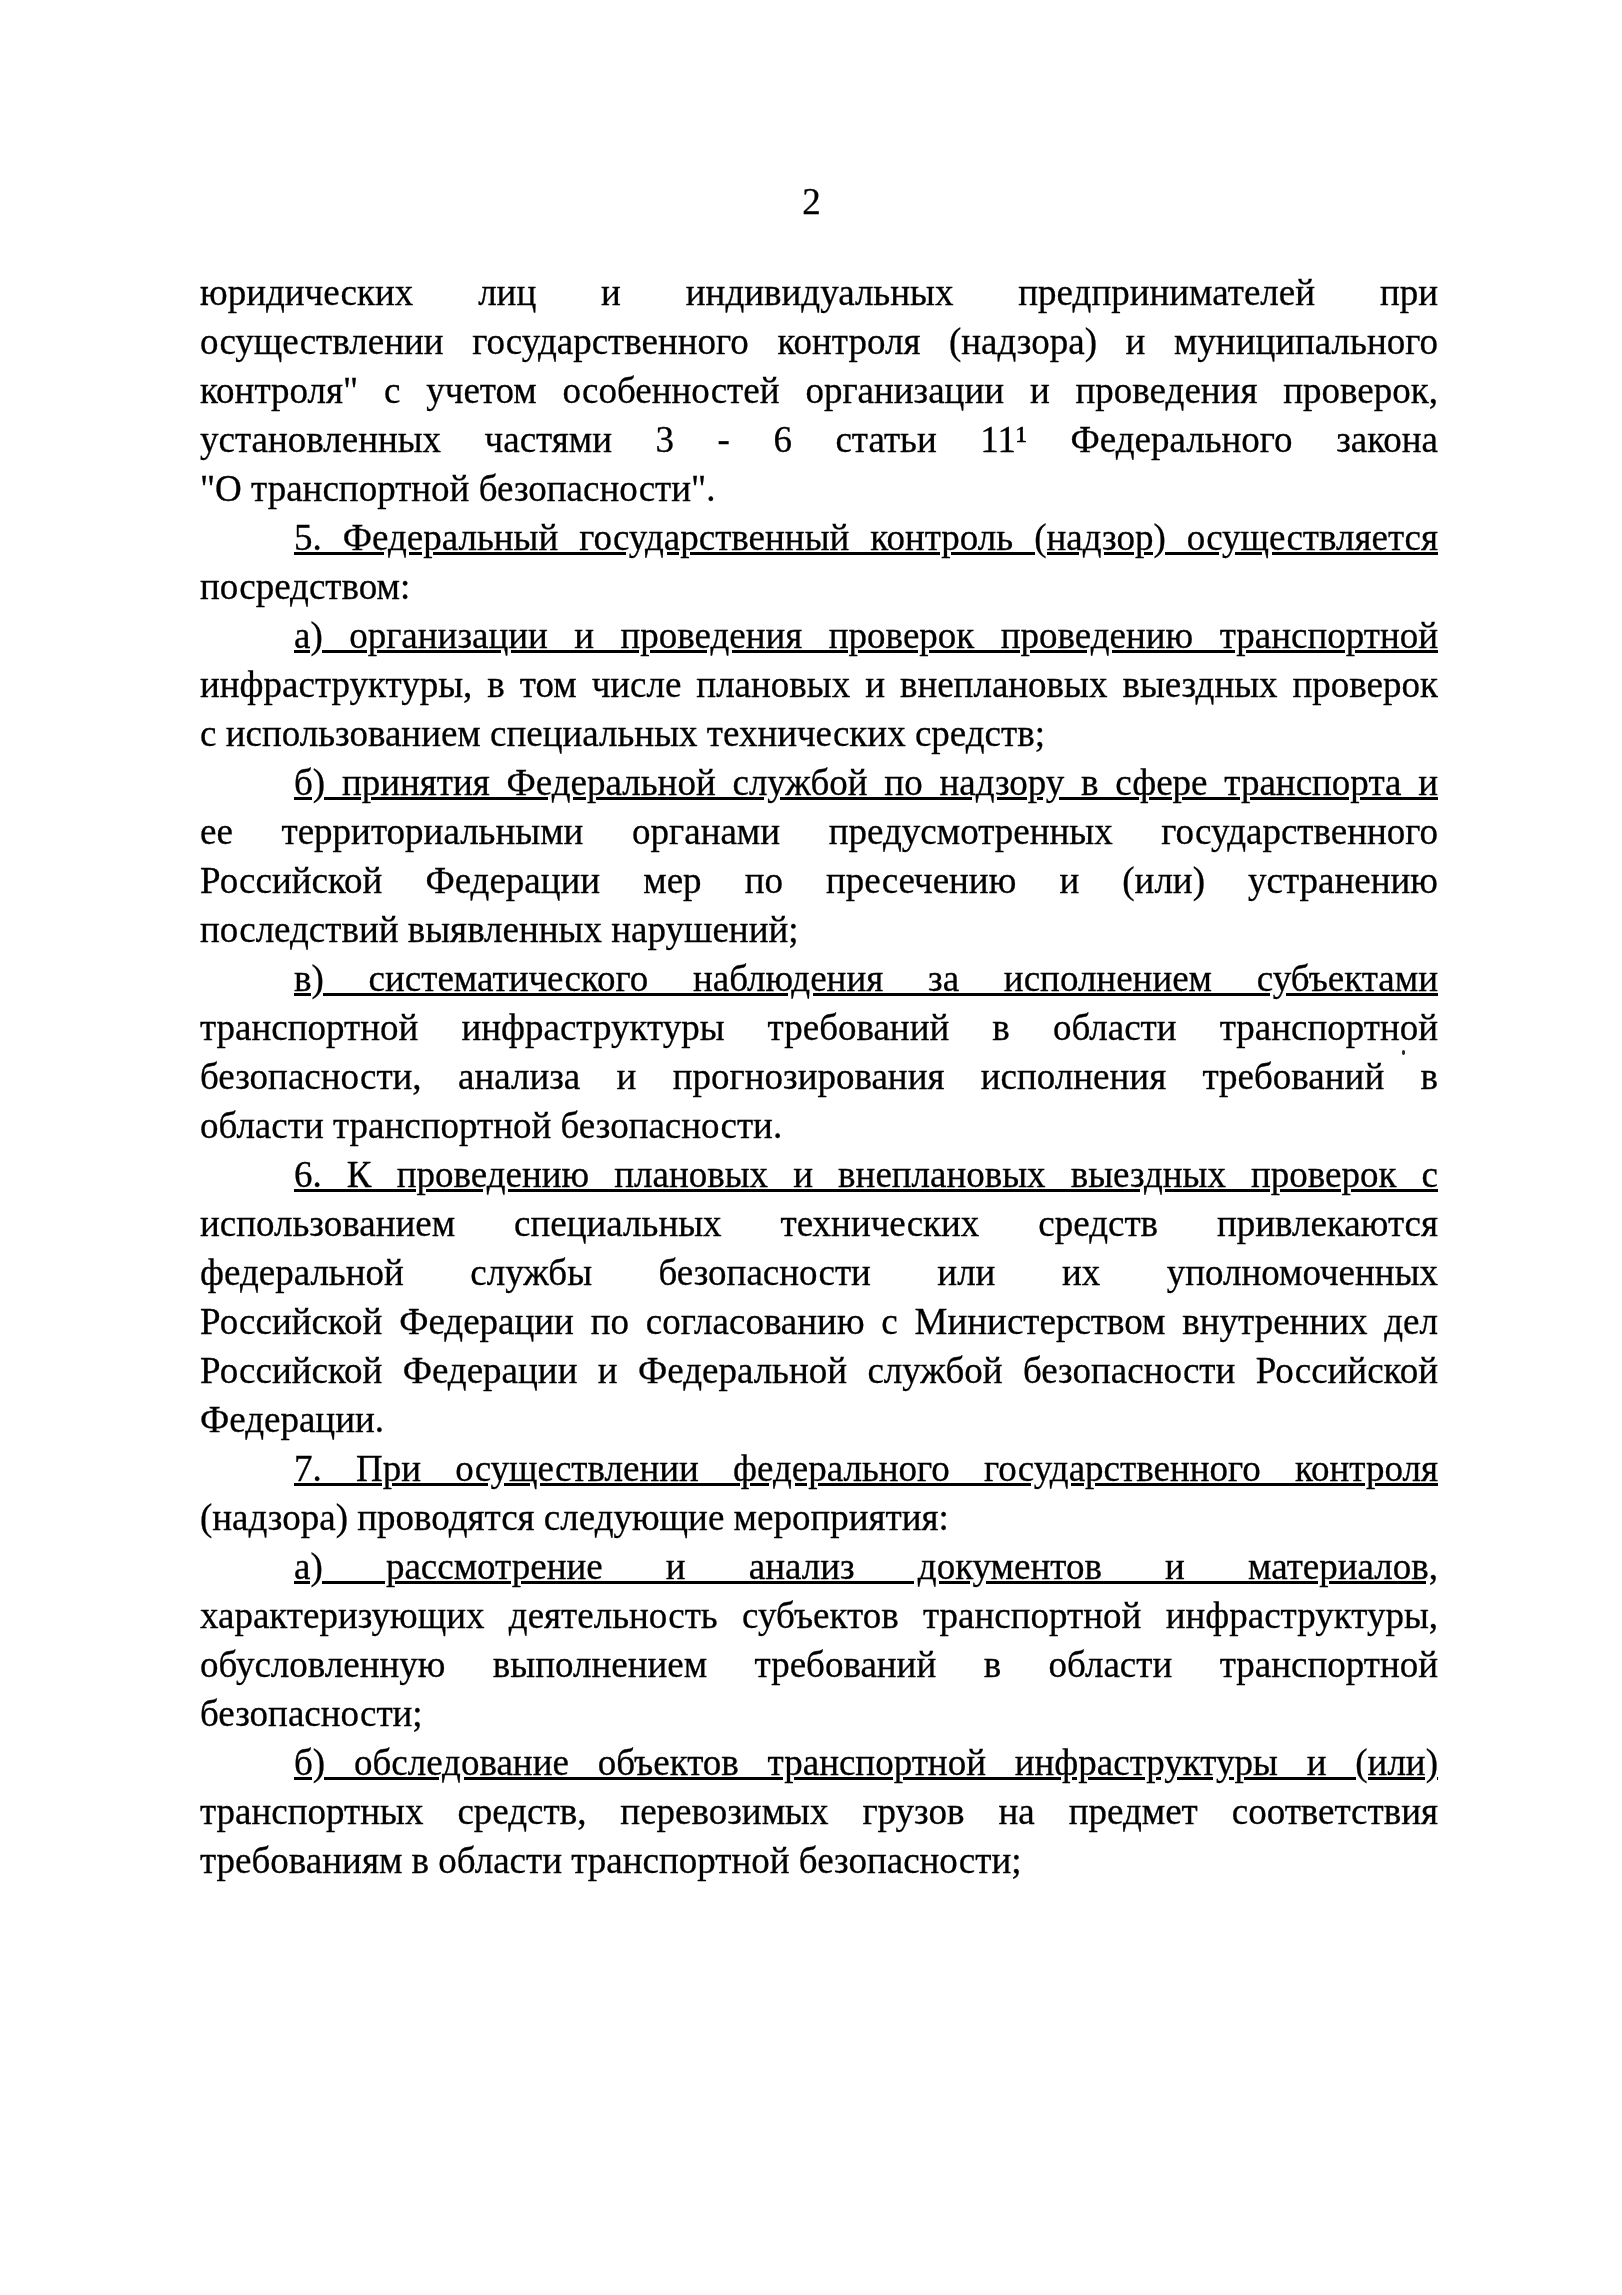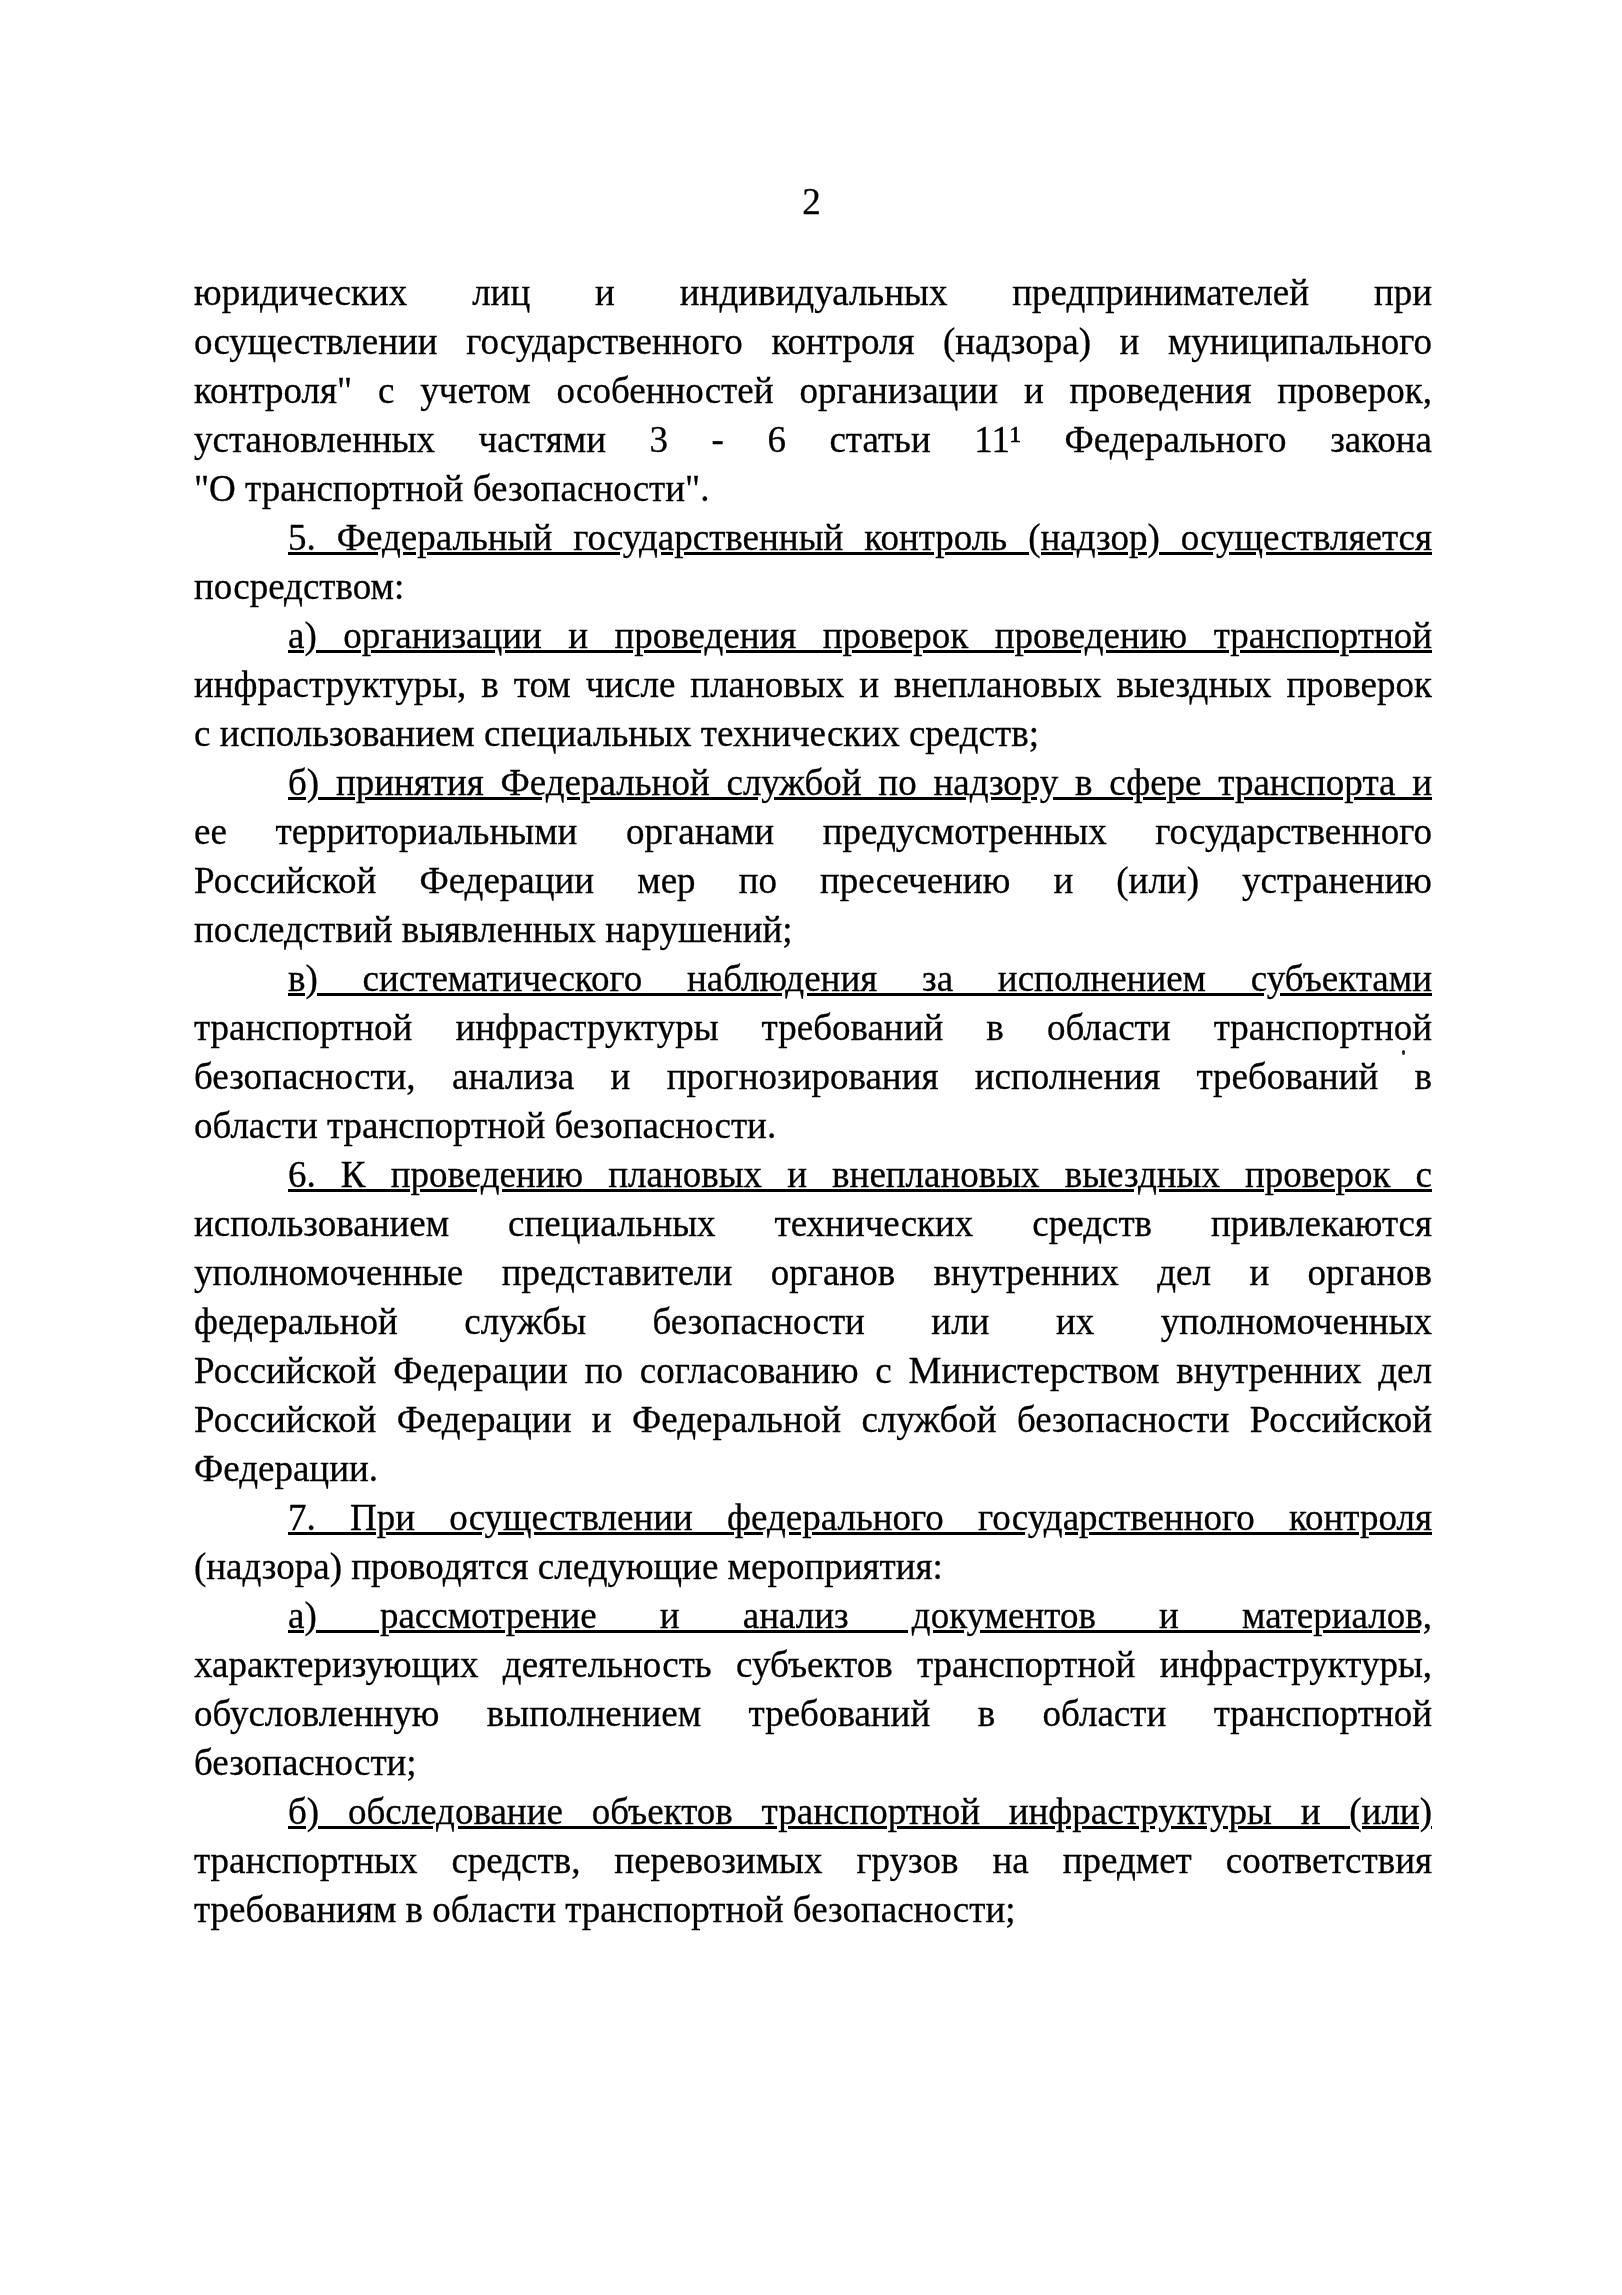--- a/index.html
+++ b/index.html
@@ -27,21 +27,21 @@
     top: 177px;
     left: 0;
     width: 100%;
     text-align: center;
     font-size: 37px;
     line-height: 49px;
     -webkit-text-stroke: 0.3px #000;
   }
   .text-block {
     position: absolute;
-    left: 194px;
+    left: 200px;
     top: 268px;
     width: 1238px;
   }
   .line {
     font-size: 37px;
     line-height: 49px;
     height: 49px;
     overflow: hidden;
     text-align: left;
     white-space: normal;
@@ -81,21 +81,20 @@
       <div class="line fill indent">б) принятия Федеральной службой по надзору в сфере транспорта и</div>
       <div class="line fill">ее территориальными органами предусмотренных государственного</div>
       <div class="line fill">Российской Федерации мер по пресечению и (или) устранению</div>
       <div class="line">последствий выявленных нарушений;</div>
       <div class="line fill indent">в) систематического наблюдения за исполнением субъектами</div>
       <div class="line fill">транспортной инфраструктуры требований в области транспортной</div>
       <div class="line fill">безопасности, анализа и прогнозирования исполнения требований в</div>
       <div class="line">области транспортной безопасности.</div>
       <div class="line fill indent">6. К проведению плановых и внеплановых выездных проверок с</div>
       <div class="line fill">использованием специальных технических средств привлекаются</div>
-      <div class="line fill">уполномоченные представители органов внутренних дел и органов</div>
       <div class="line fill">федеральной службы безопасности или их уполномоченных</div>
       <div class="line fill">Российской Федерации по согласованию с Министерством внутренних дел</div>
       <div class="line fill">Российской Федерации и Федеральной службой безопасности Российской</div>
       <div class="line">Федерации.</div>
       <div class="line fill indent">7. При осуществлении федерального государственного контроля</div>
       <div class="line">(надзора) проводятся следующие мероприятия:</div>
       <div class="line fill indent">а) рассмотрение и анализ документов и материалов,</div>
       <div class="line fill">характеризующих деятельность субъектов транспортной инфраструктуры,</div>
       <div class="line fill">обусловленную выполнением требований в области транспортной</div>
       <div class="line">безопасности;</div>

